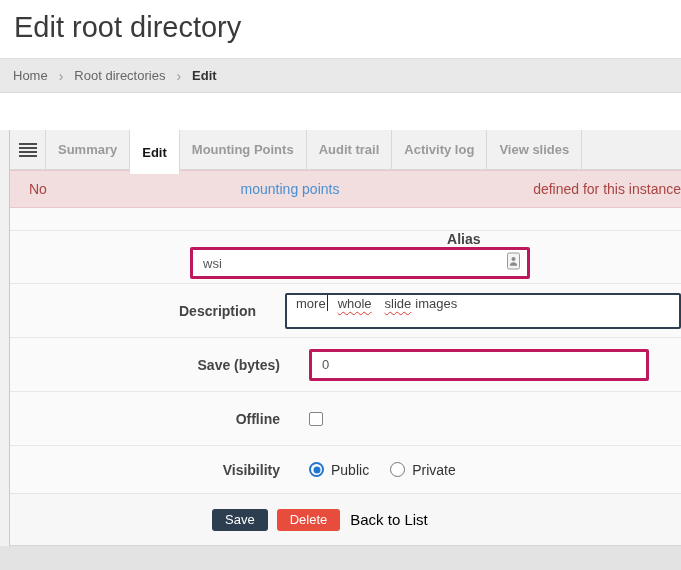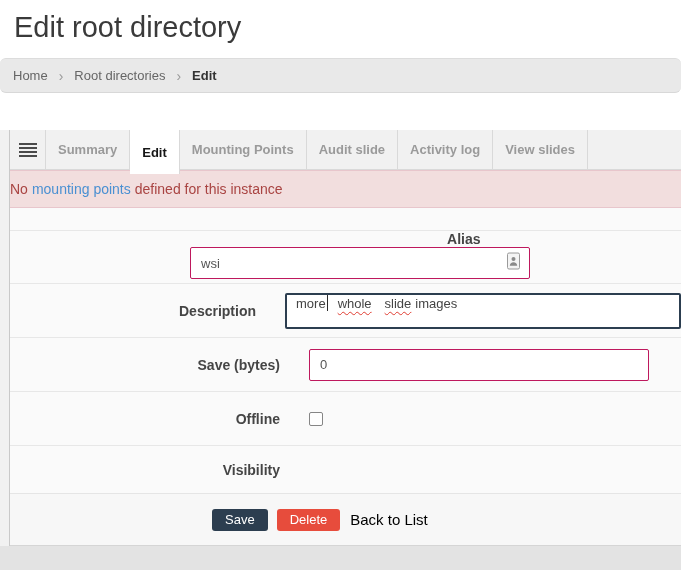--- a/index.html
+++ b/index.html
@@ -11,21 +11,21 @@
   }
 
   
   .title-band { height: 58px; padding: 11px 0 0 14px; background: #fff; }
   .page-title { font-size: 29px; font-weight: 400; color: #3a3a3a; letter-spacing: 0; }
 
   .breadcrumb {
     height: 35px; background: #e9e9e9;
     border-top: 1px solid #dcdcdc; border-bottom: 1px solid #d8d8d8;
     display: flex; align-items: center; padding-left: 13px;
-    font-size: 13px; color: #666; border-radius: 6px;
+    font-size: 13px; color: #666;
   }
   .crumb { color: #666; cursor: pointer; }
   .crumb-sep { color: #999; margin: 0 11px; font-size: 14px; }
   .crumb.current { color: #333; font-weight: 700; }
 
   .white-gap { height: 37px; background: #fff; }
 
   
   .content { background: #f1f1f1; padding-left: 9px; }
   .panel { background: #fafafa; border-left: 1px solid #c9c9c9; }
@@ -47,41 +47,41 @@
     align-self: flex-start; height: 44px; margin-bottom: -4px;
     position: relative; z-index: 2;
   }
   .hamburger { width: 18px; height: 14px; display: block;
     background: repeating-linear-gradient(#4a4a4a 0 2px, transparent 2px 4px); }
 
   
   .alert {
     height: 38px; background: #f2dede;
     border-top: 1px solid #e8c6cc; border-bottom: 1px solid #e8c6cc;
-    display: flex; align-items: center; 
-    font-size: 14px; color: #a94442;
+    display: flex; align-items: center; padding-left: 19px;
+    font-size: 14px; color: #a94442; justify-content: space-between;
   }
   .alert a { color: #4a90d2; text-decoration: none; cursor: pointer; margin: 0 4px; }
 
   .form-spacer { height: 22px; }
 
   
   .form-row {
     display: flex; align-items: center; height: 54px;
     border-top: 1px solid #e7e7e7;
   }
   .form-row.row-alias { height: 53px; flex-direction: column; }
   .form-row.row-visibility { height: 48px; }
   .field-label {
     width: 270px; text-align: right; font-size: 14px; font-weight: 700; color: #454545;
   }
   .field-ctl { margin-left: 29px; position: relative; }
 
   .text-input {
-    width: 340px; height: 32px; border: 1px solid #be185d; border-radius: 2px;
+    width: 340px; height: 32px; border: 3px solid #be185d; border-radius: 2px;
     background: #fff; font-family: "Liberation Sans", sans-serif;
     font-size: 13px; color: #555; padding: 0 32px 0 10px; outline: none;
   }
   .text-input.no-icon { padding-right: 10px; }
   .autofill-icon { position: absolute; right: 9px; top: 50%; transform: translateY(-50%); }
 
   .fake-input-focused {
     width: 396px; height: 34px; border: 2px solid #2c3e50; border-radius: 2px;
     background: #fff; display: flex; align-items: flex-end; padding: 16px 9px;
     font-size: 13px; color: #444; cursor: text;
@@ -157,21 +157,21 @@
       <div class="tab">
         <span>Summary</span>
       </div>
       <div class="tab active">
         <span>Edit</span>
       </div>
       <div class="tab">
         <span>Mounting Points</span>
       </div>
       <div class="tab">
-        <span>Audit slide</span>
+        <span>Audit trail</span>
       </div>
       <div class="tab">
         <span>Activity log</span>
       </div>
       <div class="tab">
         <span>View slides</span>
       </div>
     </div>
 
     <div class="alert">
@@ -218,20 +218,28 @@
 
     <div class="form-row">
       <label class="field-label">Offline</label>
       <div class="field-ctl">
         <div class="checkbox"></div>
       </div>
     </div>
 
     <div class="form-row row-visibility">
       <label class="field-label">Visibility</label>
+      <div class="field-ctl">
+        <div class="radio-group">
+          <span class="radio checked"></span>
+          <span class="radio-label">Public</span>
+          <span class="radio unchecked"></span>
+          <span class="radio-label last">Private</span>
+        </div>
+      </div>
     </div>
 
     <div class="panel-footer">
       <button class="btn btn-save">Save</button>
       <button class="btn btn-delete">Delete</button>
       <a class="back-link">Back to List</a>
     </div>
 
   </div>
 </div>

